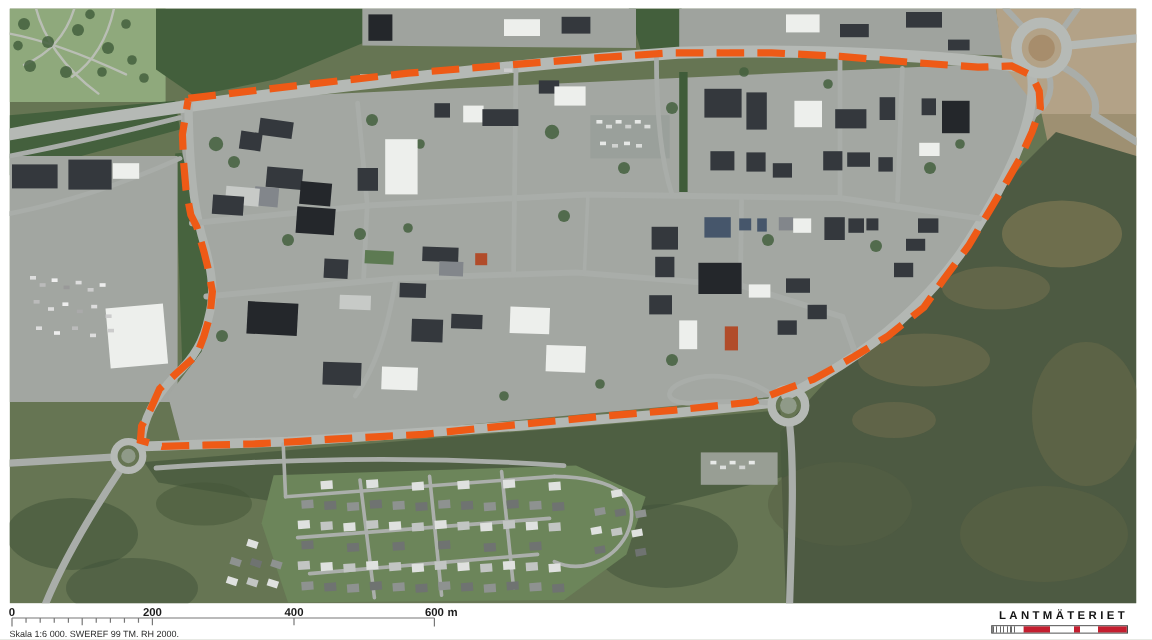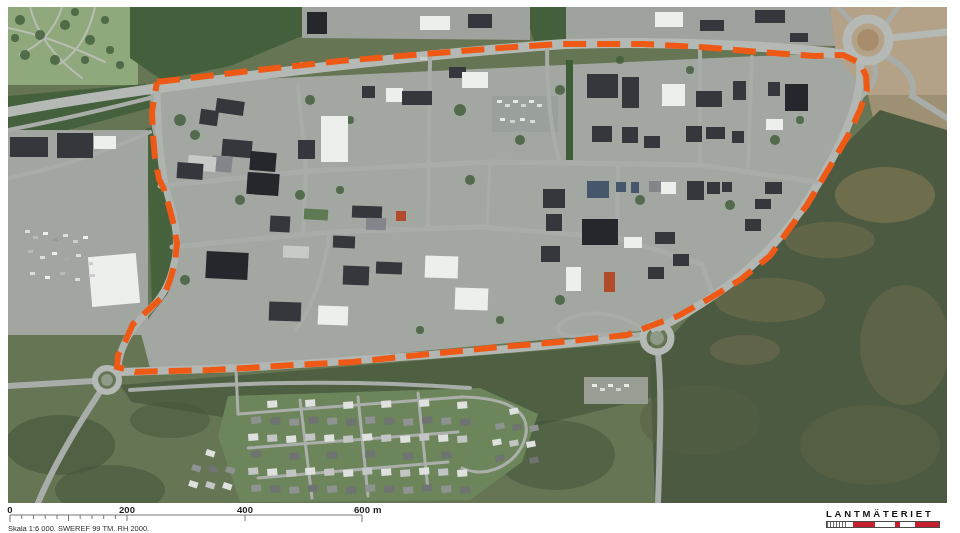--- a/index.html
+++ b/index.html
@@ -12,21 +12,21 @@
   #map-svg{position:absolute;left:0;top:0;}
   
   #footer{position:absolute;left:0;top:503px;width:960px;height:30px;background:#ffffff;}
   #scalebar-svg{position:absolute;left:0;top:0;}
   .sb-num{font:bold 9.5px "Liberation Sans",sans-serif;fill:#1c1c1c;}
   .sb-caption{font:7.5px "Liberation Sans",sans-serif;fill:#2b2b2b;}
   
   #logo{position:absolute;left:826px;top:508px;width:114px;}
   #logo-text{
     font-size:9.5px;font-weight:bold;color:#141414;
-    letter-spacing:2.8px;white-space:nowrap;text-align:left;
+    letter-spacing:2.8px;white-space:nowrap;text-align:right;
   }
   #logo-bar{display:flex;height:5px;border:1px solid #4a4a4a;margin-top:2px;background:#fff;}
   #logo-bar span{display:block;height:100%;}
   .seg-r{background:var(--logo-red,#c41e2f);}
   .seg-w{background:#ffffff;}
   .seg-ticks{background:repeating-linear-gradient(90deg,#666 0,#666 1px,#fff 1px,#fff 3px);}
 </style>
 </head>
 <body>
 

